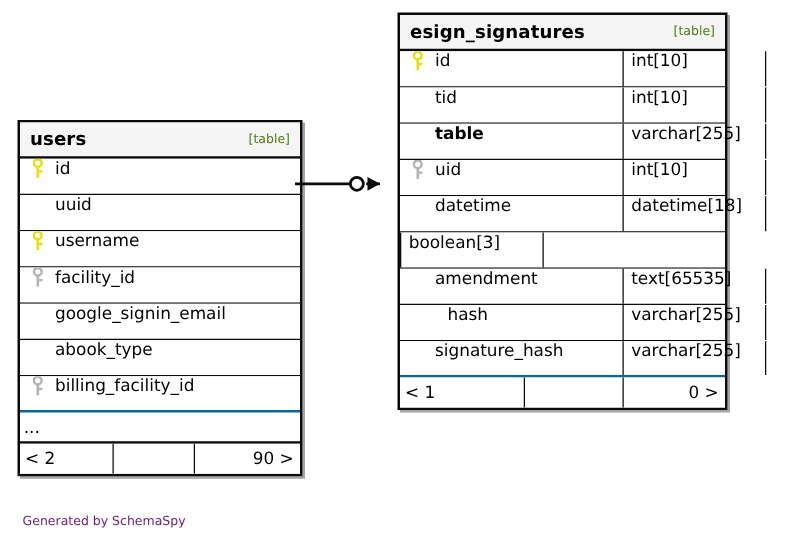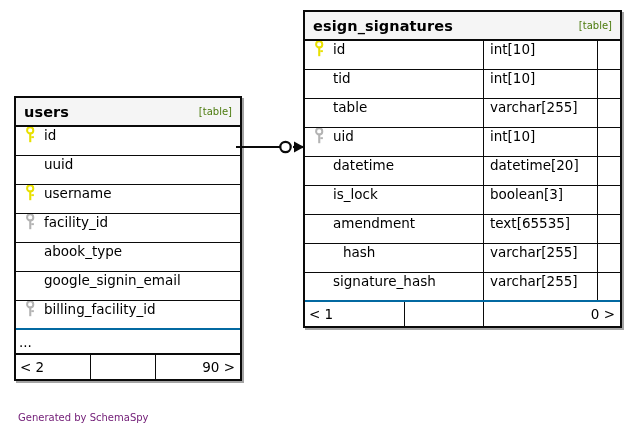--- a/index.html
+++ b/index.html
@@ -210,28 +210,28 @@
               <rect x="5.3" y="9.2" width="2.6" height="1.9" fill="#b3b3b3"></rect>
             </svg>
           </span>
           <span class="col-label">facility_id</span>
         </div>
       </div>
 
       <div class="col-row">
         <div class="col-name-cell" style="flex:1 1 auto;">
           <span class="keyslot"></span>
+          <span class="col-label">google_signin_email</span>
+        </div>
+      </div>
+
+      <div class="col-row">
+        <div class="col-name-cell" style="flex:1 1 auto;">
+          <span class="keyslot"></span>
           <span class="col-label">abook_type</span>
-        </div>
-      </div>
-
-      <div class="col-row">
-        <div class="col-name-cell" style="flex:1 1 auto;">
-          <span class="keyslot"></span>
-          <span class="col-label">google_signin_email</span>
         </div>
       </div>
 
       <div class="col-row last-col">
         <div class="col-name-cell" style="flex:1 1 auto;">
           <span class="keyslot">
             <svg width="10" height="16" viewBox="0 0 10 16" aria-hidden="true">
               <circle cx="4.2" cy="3.4" r="3.1" fill="none" stroke="#b3b3b3" stroke-width="2"></circle>
               <rect x="3.2" y="5.6" width="2.1" height="9.6" fill="#b3b3b3"></rect>
               <rect x="5.3" y="9.2" width="2.6" height="1.9" fill="#b3b3b3"></rect>
@@ -247,21 +247,21 @@
 
     </div>
 
     <div class="tbl-footer">
       <div class="foot-cell foot-left" style="flex:0 0 74px;">&lt; 2</div>
       <div class="foot-cell foot-mid" style="flex:0 0 65px;"></div>
       <div class="foot-cell foot-right" style="flex:1 1 auto;">90 &gt;</div>
     </div>
   </div>
 
-  <div class="er-table" id="table-esign" style="left:303px; top:10px; width:319px;">
+  <div class="er-table" id="table-esign" style="left:318px; top:10px; width:264px;">
 
     <div class="tbl-header">
       <span class="tbl-title">esign_signatures</span>
       <span class="tbl-tag">[table]</span>
     </div>
 
     <div class="tbl-rows">
 
       <div class="col-row">
         <div class="col-name-cell" style="flex:0 0 178px;">
@@ -285,21 +285,21 @@
           <span class="keyslot"></span>
           <span class="col-label">tid</span>
         </div>
         <div class="col-type-cell" style="flex:0 0 114px;">
           <span class="col-type">int[10]</span>
         </div>
         <div class="col-pad-cell"></div>
       </div>
 
       <div class="col-row">
-        <div class="col-name-cell" style="flex:0 0 178px;">
+        <div class="col-name-cell" style="flex:0 0 178px;font-weight:bold;">
           <span class="keyslot"></span>
           <span class="col-label">table</span>
         </div>
         <div class="col-type-cell" style="flex:0 0 114px;">
           <span class="col-type">varchar[255]</span>
         </div>
         <div class="col-pad-cell"></div>
       </div>
 
       <div class="col-row">
@@ -318,30 +318,26 @@
         </div>
         <div class="col-pad-cell"></div>
       </div>
 
       <div class="col-row">
         <div class="col-name-cell" style="flex:0 0 178px;">
           <span class="keyslot"></span>
           <span class="col-label">datetime</span>
         </div>
         <div class="col-type-cell" style="flex:0 0 114px;">
-          <span class="col-type">datetime[20]</span>
-        </div>
-        <div class="col-pad-cell"></div>
-      </div>
-
-      <div class="col-row">
-        <div class="col-name-cell" style="flex:0 0 178px;">
-          <span class="keyslot"></span>
-          <span class="col-label">is_lock</span>
-        </div>
+          <span class="col-type">datetime[18]</span>
+        </div>
+        <div class="col-pad-cell"></div>
+      </div>
+
+      <div class="col-row">
         <div class="col-type-cell" style="flex:0 0 114px;">
           <span class="col-type">boolean[3]</span>
         </div>
         <div class="col-pad-cell"></div>
       </div>
 
       <div class="col-row">
         <div class="col-name-cell" style="flex:0 0 178px;">
           <span class="keyslot"></span>
           <span class="col-label">amendment</span>

